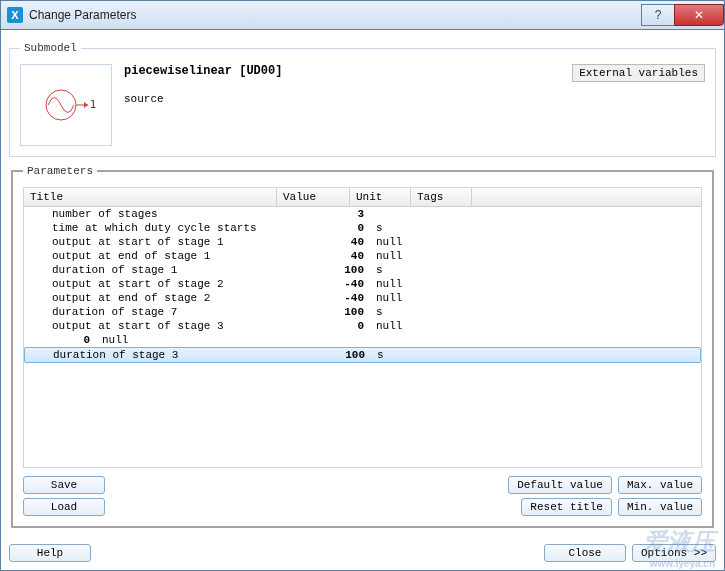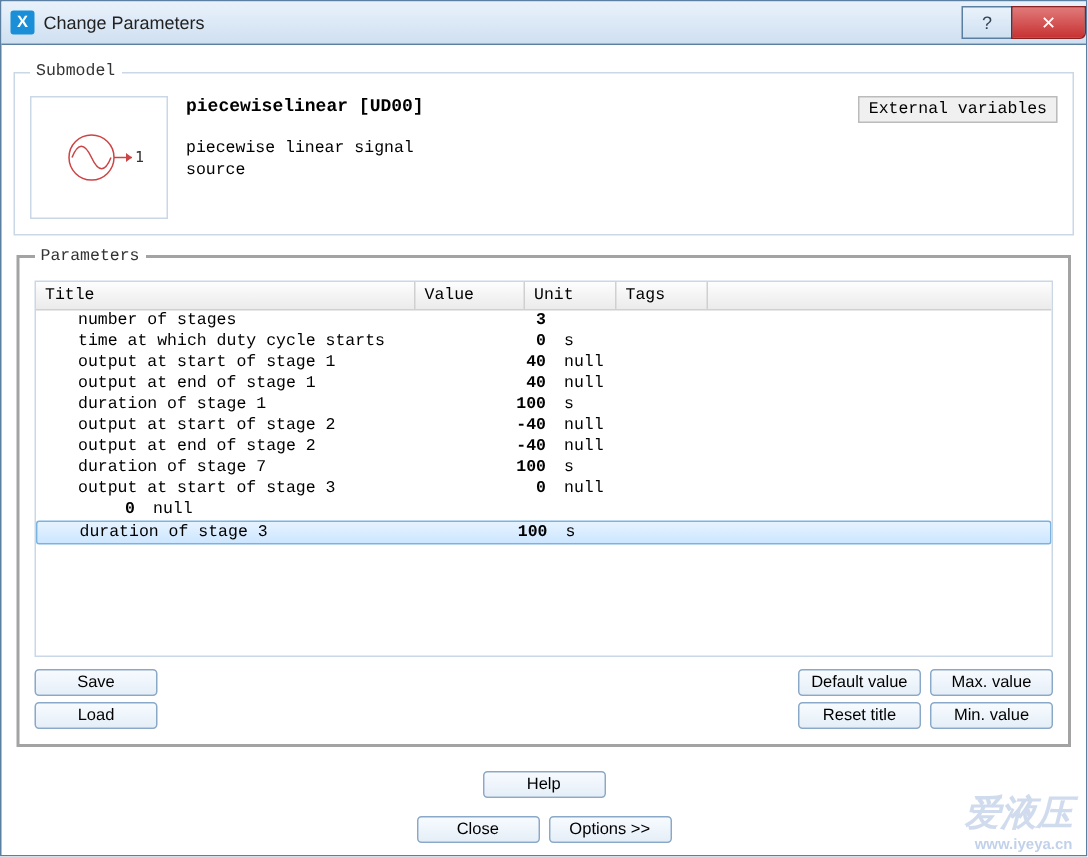--- a/index.html
+++ b/index.html
@@ -173,32 +173,31 @@
     align-items: center;
     margin-top: 8px;
     gap: 6px;
   }
   .button-row .spacer { flex: 1; }
   .win-btn {
     min-width: 82px;
     padding: 2px 8px;
     border: 1px solid #8aa8c8;
     background: linear-gradient(to bottom, #f7fbff, #e5eef7);
-    font-family: Liberation Sans, sans-serif;
+    font-family: Liberation Mono, monospace;
     font-size: 11px;
     border-radius: 3px;
     cursor: pointer;
     text-align: center;
   }
   .footer-row {
     display: flex;
     padding: 8px;
     gap: 6px;
     align-items: center;
-    flex-direction: column;
   }
   .footer-row .spacer { flex: 1; }
   .options-right {
     display: flex;
     gap: 6px;
   }
   .watermark {
     position: absolute;
     right: 10px;
     bottom: 2px;
@@ -242,21 +241,20 @@
             <circle cx="25" cy="25" r="15" fill="none" stroke="#cc4444" stroke-width="1"></circle>
             <path d="M12 25 Q18 10 25 25 Q32 40 38 25" fill="none" stroke="#cc4444" stroke-width="1"></path>
             <line x1="40" y1="25" x2="52" y2="25" stroke="#cc4444" stroke-width="1"></line>
             <polygon points="52,25 48,22 48,28" fill="#cc4444"></polygon>
             <text x="54" y="28" font-size="10" fill="#333" font-family="monospace">1</text>
           </svg>
         </div>
         <div class="submodel-text">
           <div class="submodel-name">piecewiselinear [UD00]</div>
           <div class="submodel-desc">
-            <div>piecewise linear signal</div>
             <div>source</div>
           </div>
         </div>
         <div class="ext-var-btn-wrap">
           <button class="etched">External variables</button>
         </div>
       </div>
     </fieldset>
 
     <fieldset class="parameters">

